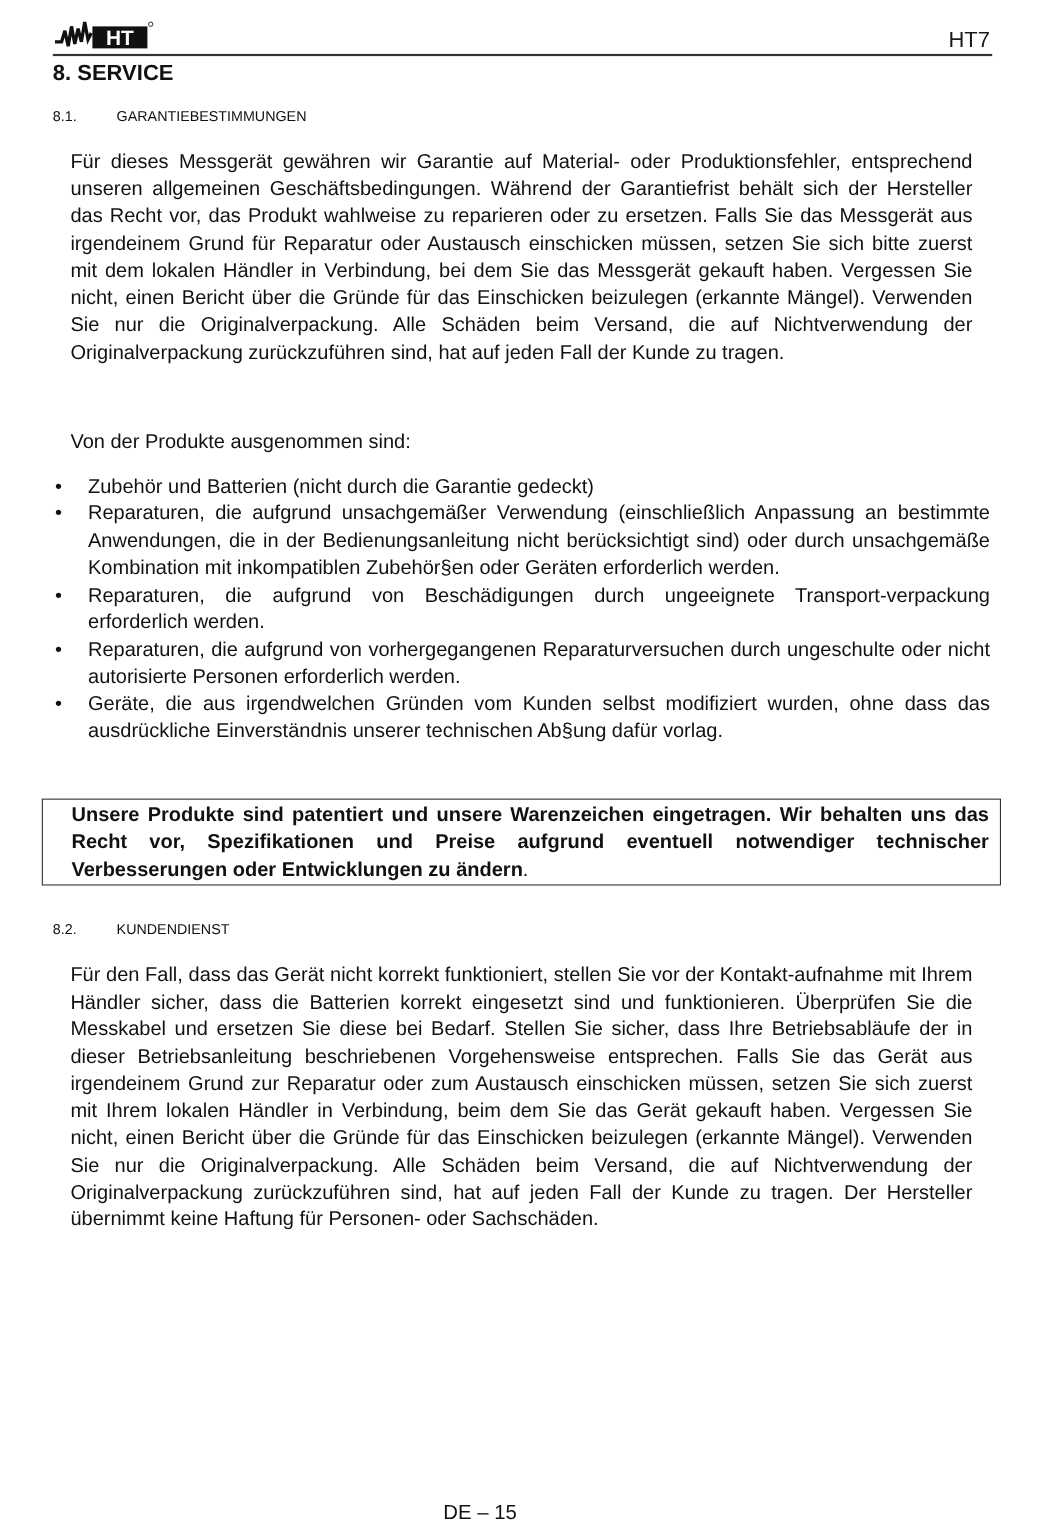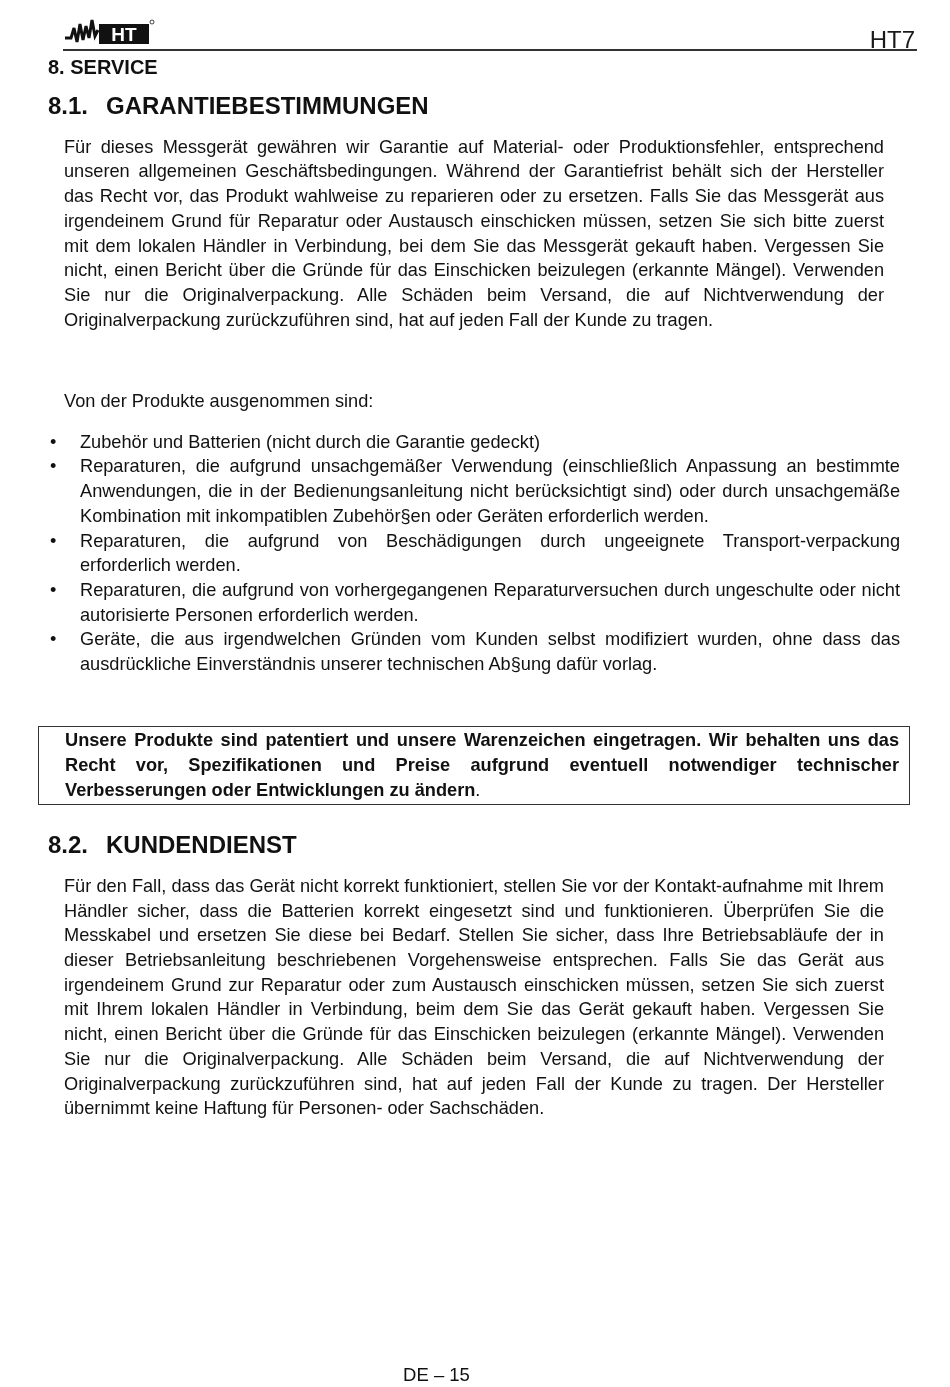--- a/index.html
+++ b/index.html
@@ -1,24 +1,24 @@
 <!DOCTYPE html>
 <html><head>
 <meta charset="utf-8">
 <style>
   html, body { margin: 0; padding: 0; background: #ffffff; }
   body { width: 950px; height: 1387px; position: relative; overflow: hidden;
          font-family: "Liberation Sans", sans-serif; color: #111111; }
-  .header { position: absolute; left: 63px; top: 14px; width: 854px; height: 36px; }
+  .header { position: absolute; left: 48px; top: 14px; width: 854px; height: 36px; }
   .logo { position: absolute; left: 0; top: 2px; width: 92px; height: 30px; }
-  .model { position: absolute; right: 2px; top: 12px; font-size: 24px; color: #1a1a1a; }
+  .model { position: absolute; right: 2px; top: 12px; font-size: 20px; color: #1a1a1a; }
   .header-rule { position: absolute; left: 0; top: 35px; width: 854px; height: 2px; background: #333; }
   .content { position: absolute; left: 48px; top: 52px; width: 852px; font-size: 18.2px; line-height: 24.7px; }
   h1 { font-size: 20px; font-weight: bold; margin: 0; line-height: 30px; }
-  h2 { font-size: 24px; font-weight: bold; margin: 0; line-height: 24.7px; margin-top: 12px; }
+  h2 { font-size: 13px; font-weight: normal; margin: 0; line-height: 24.7px; margin-top: 12px; }
   h2 .num { display: inline-block; width: 58px; }
   p { margin: 16px; text-align: justify; }
   .gap { height: 24.7px; }
   ul { margin: 0; padding: 0; list-style: none; }
   li { position: relative; padding-left: 32px; text-align: justify; }
   li .bullet { position: absolute; left: 2px; top: 0; }
   .notice { border: 1.5px solid #333; margin-left: -10px; margin-right: -10px; padding: 1px 10px 2px 26px; font-weight: bold; text-align: justify; }
   .footer { position: absolute; left: 0; width: 873px; top: 1364px; text-align: center; font-size: 18.5px; }
 </style>
 </head>

